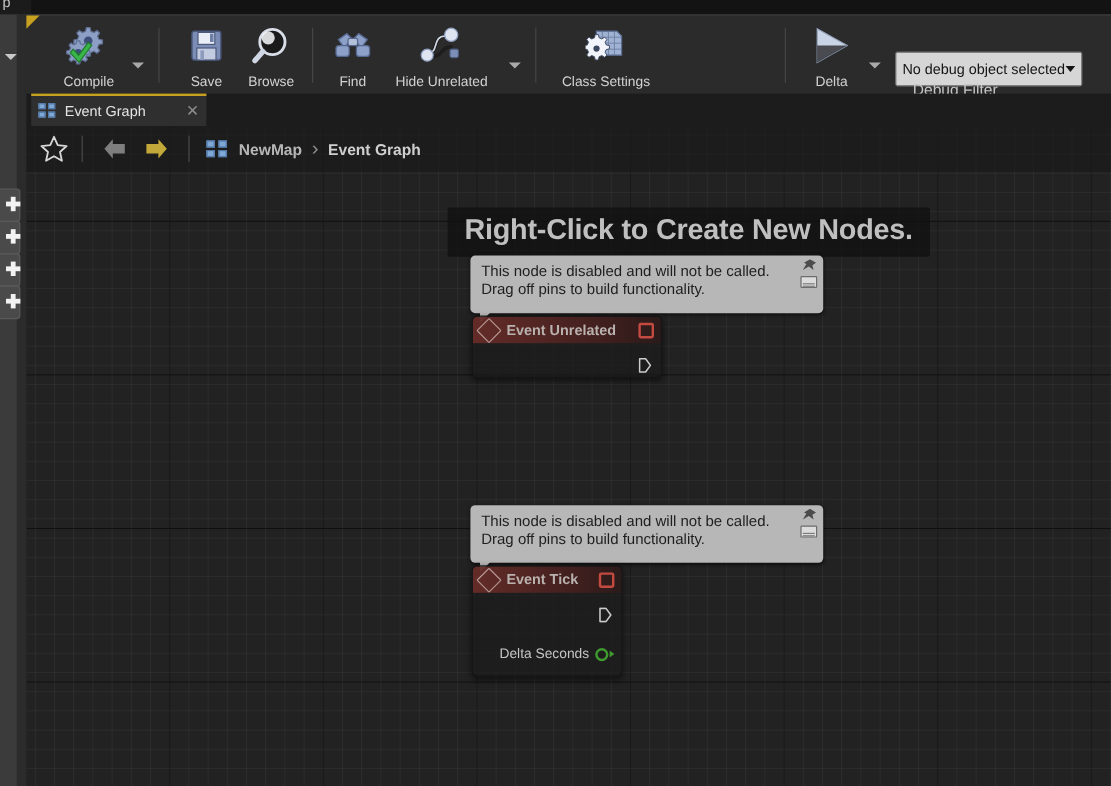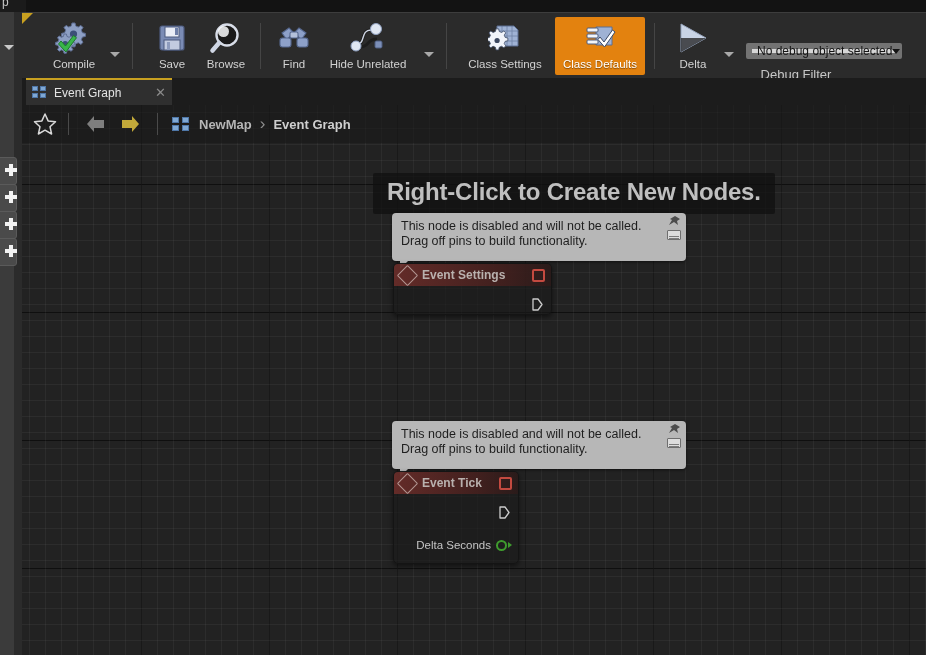--- a/index.html
+++ b/index.html
@@ -26,33 +26,33 @@
   .lt-tab .plus:before,.lt-tab .plus:after{content:"";position:absolute;background:#f2f2f2;}
   .lt-tab .plus:before{left:4px;top:0;width:4px;height:12px;}
   .lt-tab .plus:after{left:0;top:4px;width:12px;height:4px;}
 
   
   .toolbar{position:absolute;left:22px;top:12px;width:904px;height:66px;
      background:#2b2b2b;border-top:1px solid #3d3d3d;}
   .tb-accent{position:absolute;left:0;top:0;width:0;height:0;
      border-left:11px solid #c8a020;border-bottom:11px solid transparent;}
   .tb-item{position:absolute;top:4px;height:58px;display:flex;flex-direction:column;
-     align-items:center;justify-content:flex-start;}
+     align-items:center;justify-content:space-between;}
   .tb-item .ico{height:36px;display:flex;align-items:center;justify-content:center;margin-top:3px;}
   .tb-item .lab{font-size:11.5px;color:#d2d2d2;margin-top:2px;white-space:nowrap;}
   .tb-caret{position:absolute;top:34px;width:14px;height:14px;}
   .tb-caret i{position:absolute;left:2px;top:5px;width:0;height:0;
      border-left:5px solid transparent;border-right:5px solid transparent;border-top:5px solid #a9a9a9;}
   .tb-sep{position:absolute;top:10px;width:1px;height:46px;background:#454545;}
   .tb-highlight{position:absolute;top:4px;border-radius:2px;background:#e3820f;}
   .tb-highlight .lab{color:#ffffff;text-shadow:0 1px 1px rgba(0,0,0,.45);}
 
   
-  .dbgbox{position:absolute;top:30px;left:724px;width:156px;height:16px;
-     background:#d6d6d6;border:6px solid #737373;border-radius:2px;
+  .dbgbox{position:absolute;top:30px;left:724px;width:156px;height:29px;
+     background:#d6d6d6;border:1px solid #737373;border-radius:2px;
      display:flex;align-items:center;padding:0 5px;box-sizing:border-box;}
   .dbgbox span{font-size:12px;color:#141414;white-space:nowrap;}
   .dbgbox .car{margin-left:auto;width:0;height:0;
      border-left:4.5px solid transparent;border-right:4.5px solid transparent;border-top:5px solid #141414;}
   .dbglabel{position:absolute;top:54px;left:696px;width:156px;text-align:center;
      font-size:13px;color:#c6c6c6;}
 
   
   .tabstrip{position:absolute;left:22px;top:78px;width:904px;height:27px;background:#1c1c1c;}
   .gtab{position:absolute;left:4px;top:0;height:27px;width:146px;
@@ -246,34 +246,20 @@
           </g>
           <g fill="#f1f4fa" stroke="#3f4c66" stroke-width="1">
             <path d="M11 12 l3.2 0 .75 3.2 2.8 1.2 2.8-1.8 2.3 2.3 -1.8 2.8 1.2 2.8 3.2 .75 0 3.2 -3.2 .75 -1.2 2.8 1.8 2.8 -2.3 2.3 -2.8-1.8 -2.8 1.2 -.75 3.2 -3.2 0 -.75-3.2 -2.8-1.2 -2.8 1.8 -2.3-2.3 1.8-2.8 -1.2-2.8 -3.2-.75 0-3.2 3.2-.75 1.2-2.8 -1.8-2.8 2.3-2.3 2.8 1.8 2.8-1.2z" transform="translate(-1,-3) scale(.82)"></path>
           </g>
           <circle cx="9.1" cy="18.5" r="2.6" fill="#3b4760"></circle>
         </svg>
       </div>
       <div class="lab">Class Settings</div>
     </div>
 
-    <div class="tb-item tb-highlight" style="left:533px;width:90px">
-      <div class="ico">
-        <svg width="34" height="32" viewBox="0 0 34 32">
-          <path d="M13 5 h16 v18 h-16z" fill="#9fb2d4" stroke="#5c6e92" stroke-width="1"></path>
-          <g fill="#f2f5fa" stroke="#4e5d7d" stroke-width="1">
-            <rect x="4" y="6" width="11" height="4" rx="1"></rect>
-            <rect x="4" y="12" width="11" height="4" rx="1"></rect>
-            <rect x="4" y="18" width="11" height="4" rx="1"></rect>
-          </g>
-          <path d="M17 15 l4 5 8.5-12 2.5 2 -10.5 15 -6.5-7.5z" fill="#ffffff" stroke="#3e4c67" stroke-width="1"></path>
-        </svg>
-      </div>
-      <div class="lab">Class Defaults</div>
-    </div>
     <div class="tb-sep" style="left:632px"></div>
 
     <div class="tb-item" style="left:645px;width:52px">
       <div class="ico">
         <svg width="38" height="34" viewBox="0 0 38 34">
           <path d="M7 3 L32 17 L7 31 Z" fill="#c9d4e6" stroke="#97a5bd" stroke-width="1"></path>
           <path d="M7 17 L32 17 L7 31 Z" fill="#1d1d1d" opacity=".75"></path>
         </svg>
       </div>
       <div class="lab">Delta</div>
@@ -346,21 +332,21 @@
           </svg>
         </div>
         <div class="note-ic"></div>
       </div>
       <div class="tail"></div>
     </div>
 
     <div class="node" style="left:371px;top:158px;width:157px;height:50px">
       <div class="hdr">
         <span class="dmd"></span>
-        <span class="ttl">Event Settings</span>
+        <span class="ttl">Event Unrelated</span>
         <span class="sq"></span>
       </div>
       <div class="body">
         <span class="pin-exec" style="right:8px;top:12px">
           <svg width="11" height="13" viewBox="0 0 11 13">
             <path d="M1 1 L6 1 L10 6.5 L6 12 L1 12 Z" fill="none" stroke="#cccccc" stroke-width="1.3" stroke-linejoin="round"></path>
           </svg>
         </span>
       </div>
     </div>

